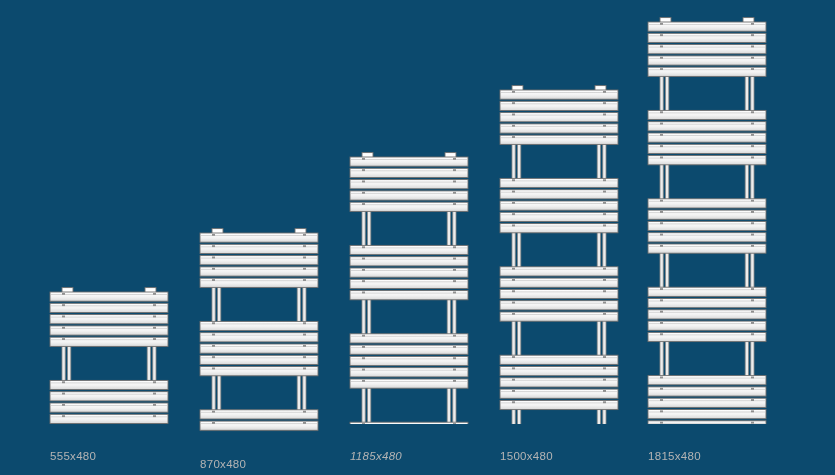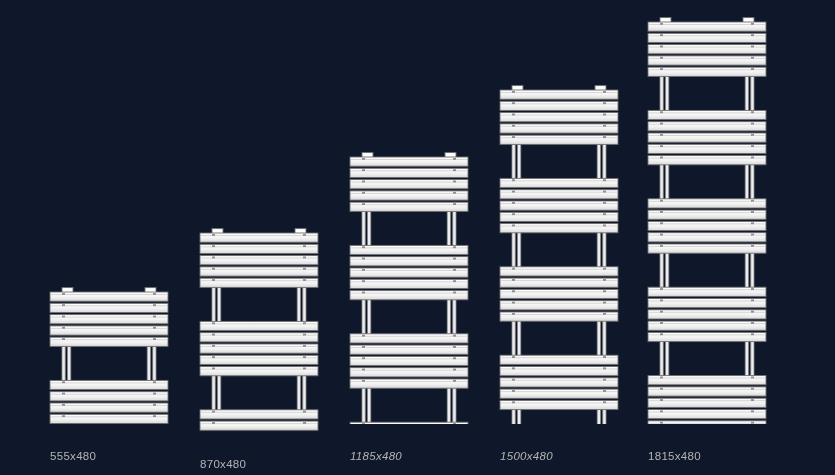--- a/index.html
+++ b/index.html
@@ -11,21 +11,21 @@
     width: 835px;
     height: 475px;
     font-family: "Liberation Sans", sans-serif;
     overflow: hidden;
   }
 
   #stage {
     position: relative;
     width: 835px;
     height: 475px;
-    background: #0f172a;
+    background: #0c4a6e;
   }
 
   .radiator-group {
     position: absolute;
     bottom: 0;
   }
 
   .radiator-svg {
     display: block;
   }
@@ -445,21 +445,21 @@
           <rect x="6" y="393.50" width="118" height="9.20" fill="url(#barGrad3)" stroke="#6e6e6e" stroke-width="0.9"></rect>
           <line x1="7.00" y1="396.00" x2="123.00" y2="396.00" stroke="#bdbdbd" stroke-width="0.6"></line>
           <rect x="18.00" y="394.40" width="3" height="1.9" fill="#8f8f8f"></rect>
           <rect x="109.00" y="394.40" width="3" height="1.9" fill="#8f8f8f"></rect>
           <rect x="6" y="404.80" width="118" height="9.20" fill="url(#barGrad3)" stroke="#6e6e6e" stroke-width="0.9"></rect>
           <line x1="7.00" y1="407.30" x2="123.00" y2="407.30" stroke="#bdbdbd" stroke-width="0.6"></line>
           <rect x="18.00" y="405.70" width="3" height="1.9" fill="#8f8f8f"></rect>
           <rect x="109.00" y="405.70" width="3" height="1.9" fill="#8f8f8f"></rect>
         </g>
       </svg>
-      <div class="size-label" style="left: 6px; bottom: -38px; font-style: italic;">1500x480</div>
+      <div class="size-label" style="left: 6px; bottom: -38px;">1500x480</div>
     </div>
     <div class="radiator-group" style="left: 642px; bottom: 51px; width: 130px; height: 408px;">
       <svg class="radiator-svg" width="130" height="408" viewBox="0 0 130 408">
         <defs>
           <linearGradient id="barGrad4" x1="0" y1="0" x2="0" y2="1">
             <stop offset="0%" stop-color="#ffffff"></stop>
             <stop offset="55%" stop-color="#f2f2f2"></stop>
             <stop offset="100%" stop-color="#d9d9d9"></stop>
           </linearGradient>
         </defs>

